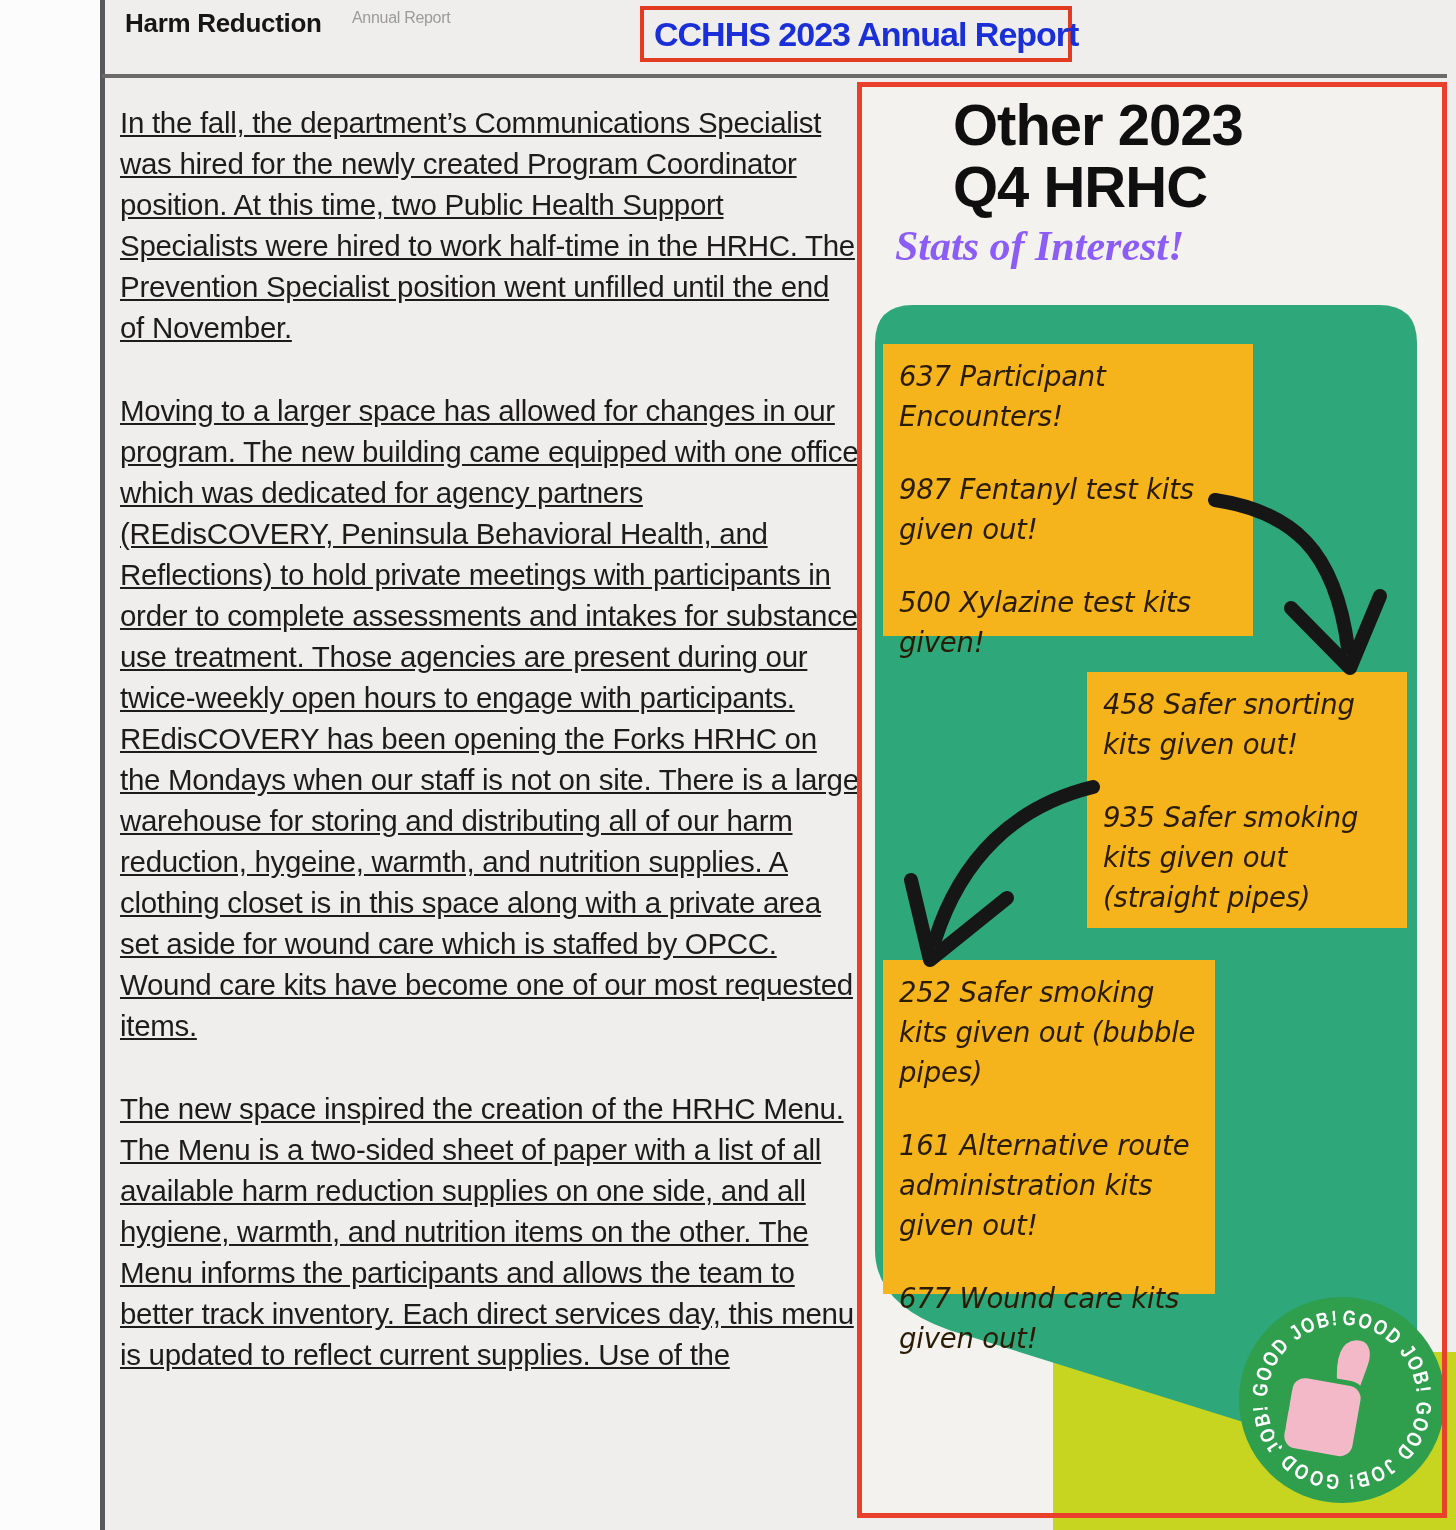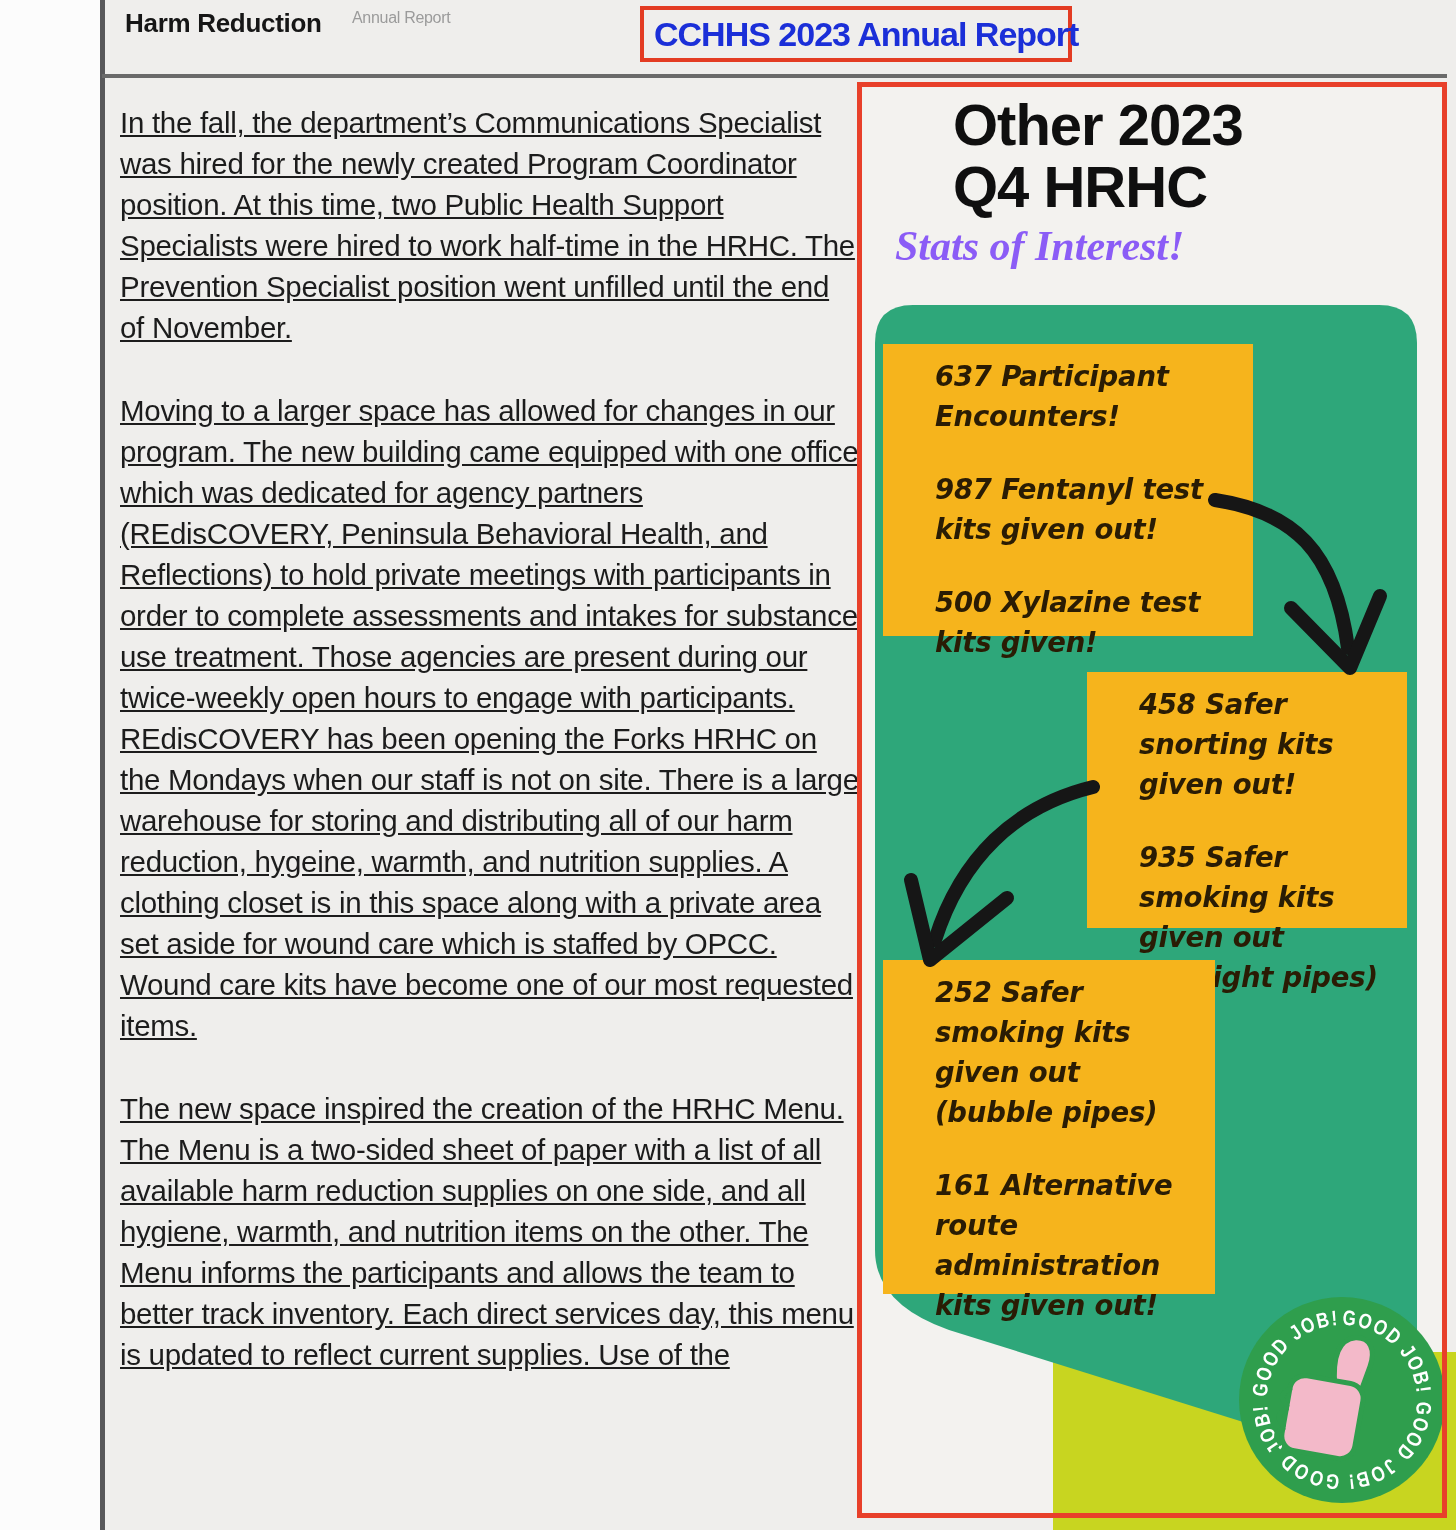--- a/index.html
+++ b/index.html
@@ -39,22 +39,22 @@
     position: absolute; left: 38px; top: 140px; width: 530px;
     font-family: Liberation Serif, serif; font-style: italic; font-weight: bold;
     font-size: 42px; color: #8b5cf6; white-space: nowrap;
   }
 
   .stat-box { position: absolute; background: #f6b41c; padding: 12px 16px; }
   .stat-box.b1 { left: 26px;  top: 262px; width: 370px; height: 292px; }
   .stat-box.b2 { left: 230px; top: 590px; width: 320px; height: 256px; }
   .stat-box.b3 { left: 26px;  top: 878px; width: 332px; height: 334px; }
   .stat-box p {
-    font-family: "DejaVu Sans", sans-serif; font-style: italic; font-weight: 700;
-    font-size: 27.5px; line-height: 40px; color: #2a1c04; margin-bottom: 33px; letter-spacing: -0.2px; margin-left: 36px;
+    font-family: "DejaVu Sans", sans-serif; font-style: italic; font-weight: 400;
+    font-size: 27.5px; line-height: 40px; color: #2a1c04; margin-bottom: 33px; letter-spacing: -0.2px;
   }
   .stat-box p:last-child { margin-bottom: 0; }
 
   .lime-below { position: absolute; left: 1053px; top: 1518px; width: 403px; height: 12px; background: #c8d520; }
   .lime-right { position: absolute; left: 1447px; top: 1352px; width: 9px;  height: 178px; background: #c8d520; }
 </style>
 </head>
 <body>
 
 <div class="page">
@@ -107,20 +107,21 @@
       <p>987 Fentanyl test kits given out!</p>
       <p>500 Xylazine test kits given!</p>
     </div>
     <div class="stat-box b2">
       <p>458 Safer snorting kits given out!</p>
       <p>935 Safer smoking kits given out  (straight pipes)</p>
     </div>
     <div class="stat-box b3">
       <p>252 Safer smoking kits given out (bubble pipes)</p>
       <p>161 Alternative route administration kits given out!</p>
+      <p>677 Wound care kits given out!</p>
     </div>
 
     <svg class="ig-layer" width="590" height="1436" viewBox="0 0 590 1436" style="pointer-events:none;">
       <g stroke="#161616" stroke-width="14" fill="none" stroke-linecap="round" stroke-linejoin="round">
         <path d="M 358,418 C 436,430 478,468 491,566"></path>
         <path d="M 434,526 L 493,586 L 523,514"></path>
         <path d="M 236,705 C 158,724 104,776 78,858"></path>
         <path d="M 54,798 L 73,878 L 150,816"></path>
       </g>
     </svg>

